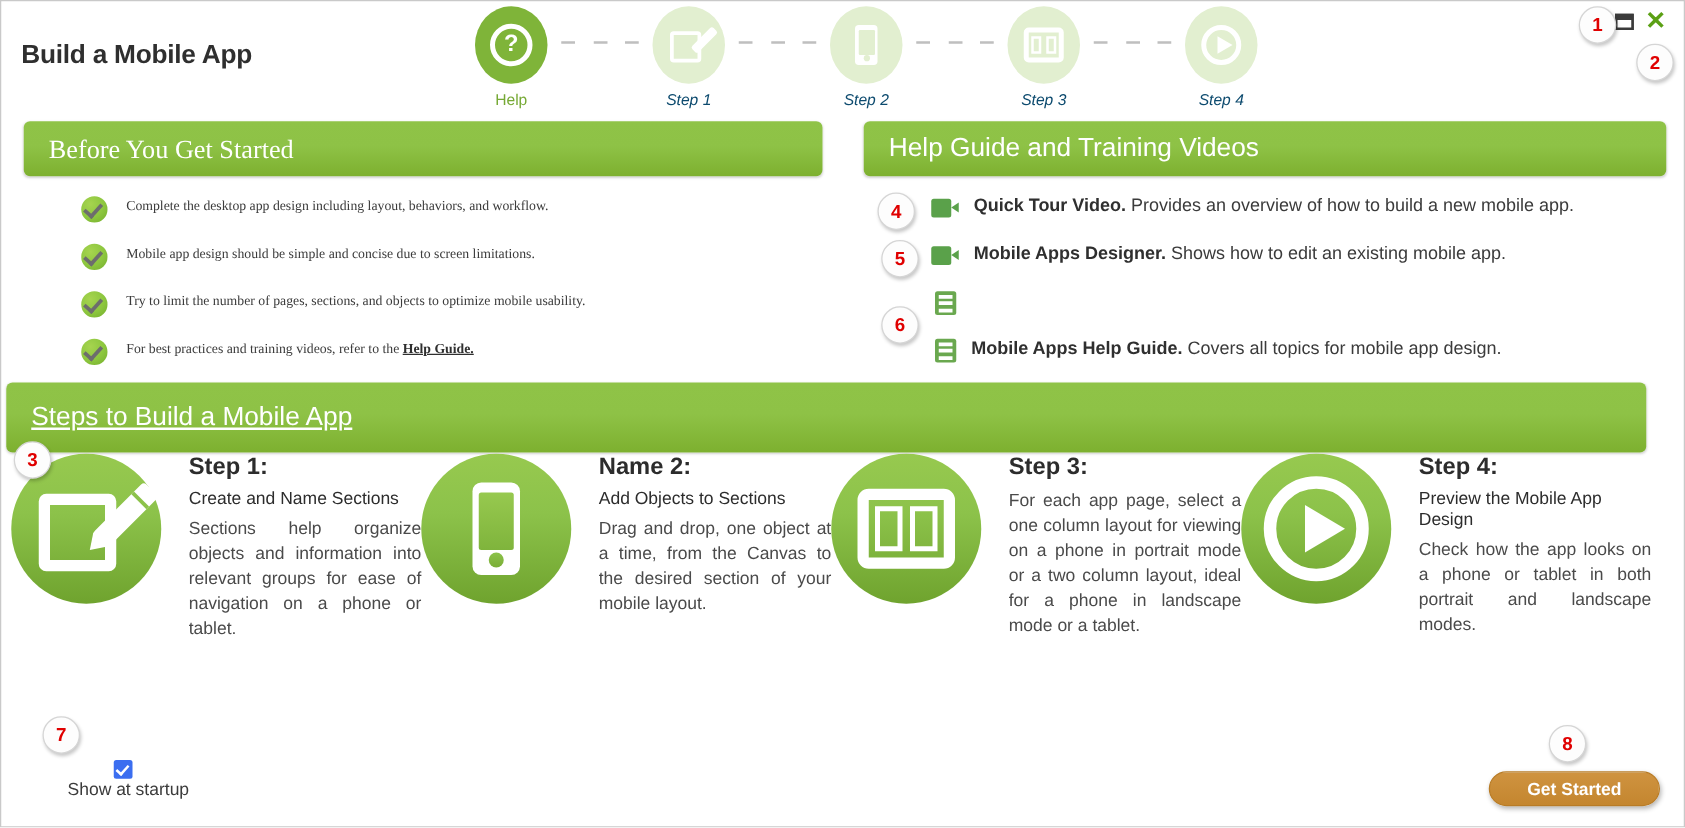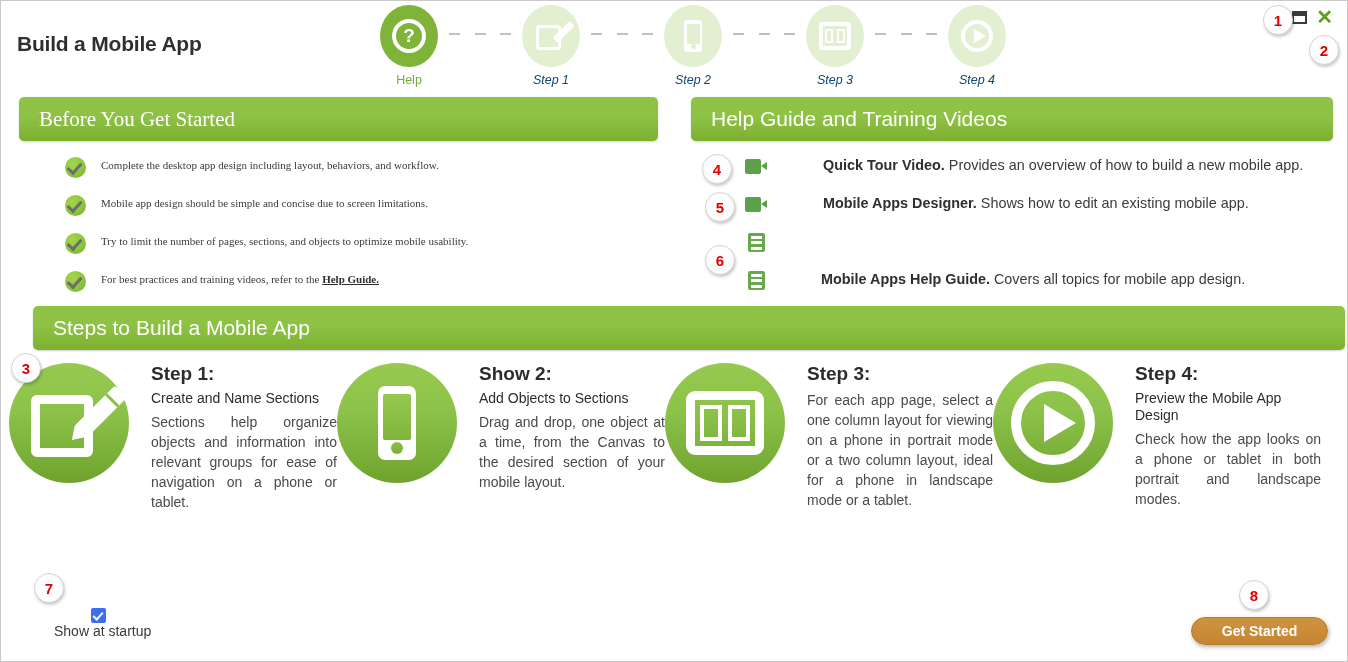--- a/index.html
+++ b/index.html
@@ -83,21 +83,21 @@
   }
   .check-icon:before {
     content: ""; position: absolute; left: 5px; top: 3px;
     width: 6px; height: 11px; border: solid #6d6d6d;
     border-width: 0 3px 3px 0; transform: rotate(42deg);
   }
   .check-text { margin-left: 15px; font-size: 11px; color: #3b3b3b; line-height: 21px; }
   .help-guide-link { font-weight: bold; color: #2f2f2f; text-decoration: underline; }
 
   .media-list { margin-top: 14px; }
-  .media-row { display: flex; align-items: flex-start; height: 38px; padding-left: 54px; gap: 44px; }
+  .media-row { display: flex; align-items: flex-start; height: 38px; padding-left: 54px; }
   .icon-video {
     width: 22px; height: 15px; flex: 0 0 22px; margin-top: 4px; position: relative;
   }
   .icon-video .body { position:absolute; left:0; top:0; width:16px; height:15px; background:#5aa14a; border-radius:2px; }
   .icon-video .lens { position:absolute; right:0; top:3px; width:0; height:0;
      border-top:4.5px solid transparent; border-bottom:4.5px solid transparent; border-right:6px solid #5aa14a; }
   .icon-book {
     width: 17px; height: 19px; flex: 0 0 17px; margin-top: 2px; margin-left: 3px;
     background: #6aa84f; border-radius: 2px; position: relative;
   }
@@ -106,26 +106,27 @@
     background:#fff; box-shadow: 0 5px 0 #fff;
   }
   .icon-book:after {
     content:""; position:absolute; left:3px; bottom:2px; width:11px; height:3px; background:#fff;
   }
   .media-text { margin-left: 12px; font-size: 14.4px; color: #3b3b3b; line-height: 21px; }
   .media-text b { color: #2f2f2f; }
 
   
   .steps-head {
-    position: absolute; left: 32px; top: 305px; width: 1312px;
-    height: 44px; border-radius: 5px;
+    position: absolute; left: 4px; top: 305px; width: 1312px;
+    height: 56px; border-radius: 5px;
     background: linear-gradient(to bottom, #8fc347 0%, #8ec246 45%, #7db02f 100%);
     display: flex; align-items: center; padding-left: 20px;
     color: #ffffff; font-size: 21px;
     box-shadow: 0 1px 2px rgba(0,0,0,.18);
+    text-decoration: underline;
   }
   .steps-body { position: absolute; left: 8px; top: 362px; width: 1330px; display: flex; }
   .step-col { display: flex; }
   .big-icon {
     flex: 0 0 120px; width: 120px; height: 120px; border-radius: 50%;
     background: linear-gradient(to bottom, #97c94f 0%, #8cc24a 40%, #6fa32e 100%);
     position: relative;
   }
   .step-text { width: 186px; margin-left: 22px; }
   .step-h { font-size: 19px; font-weight: bold; color: #2c2c2c; }
@@ -332,21 +333,21 @@
         <div class="step-sub">Create and Name Sections</div>
         <div class="step-body-txt">Sections help organize objects and information into relevant groups for ease of navigation on a phone or tablet.</div>
       </div>
     </div>
 
     <div class="step-col">
       <div class="big-icon">
         <div class="g-phone"></div>
       </div>
       <div class="step-text">
-        <div class="step-h">Show 2:</div>
+        <div class="step-h">Name 2:</div>
         <div class="step-sub">Add Objects to Sections</div>
         <div class="step-body-txt">Drag and drop, one object at a time, from the Canvas to the desired section of your mobile layout.</div>
       </div>
     </div>
 
     <div class="step-col">
       <div class="big-icon">
         <div class="g-cols">
             <span class="bar l"></span>
             <span class="bar r"></span>

